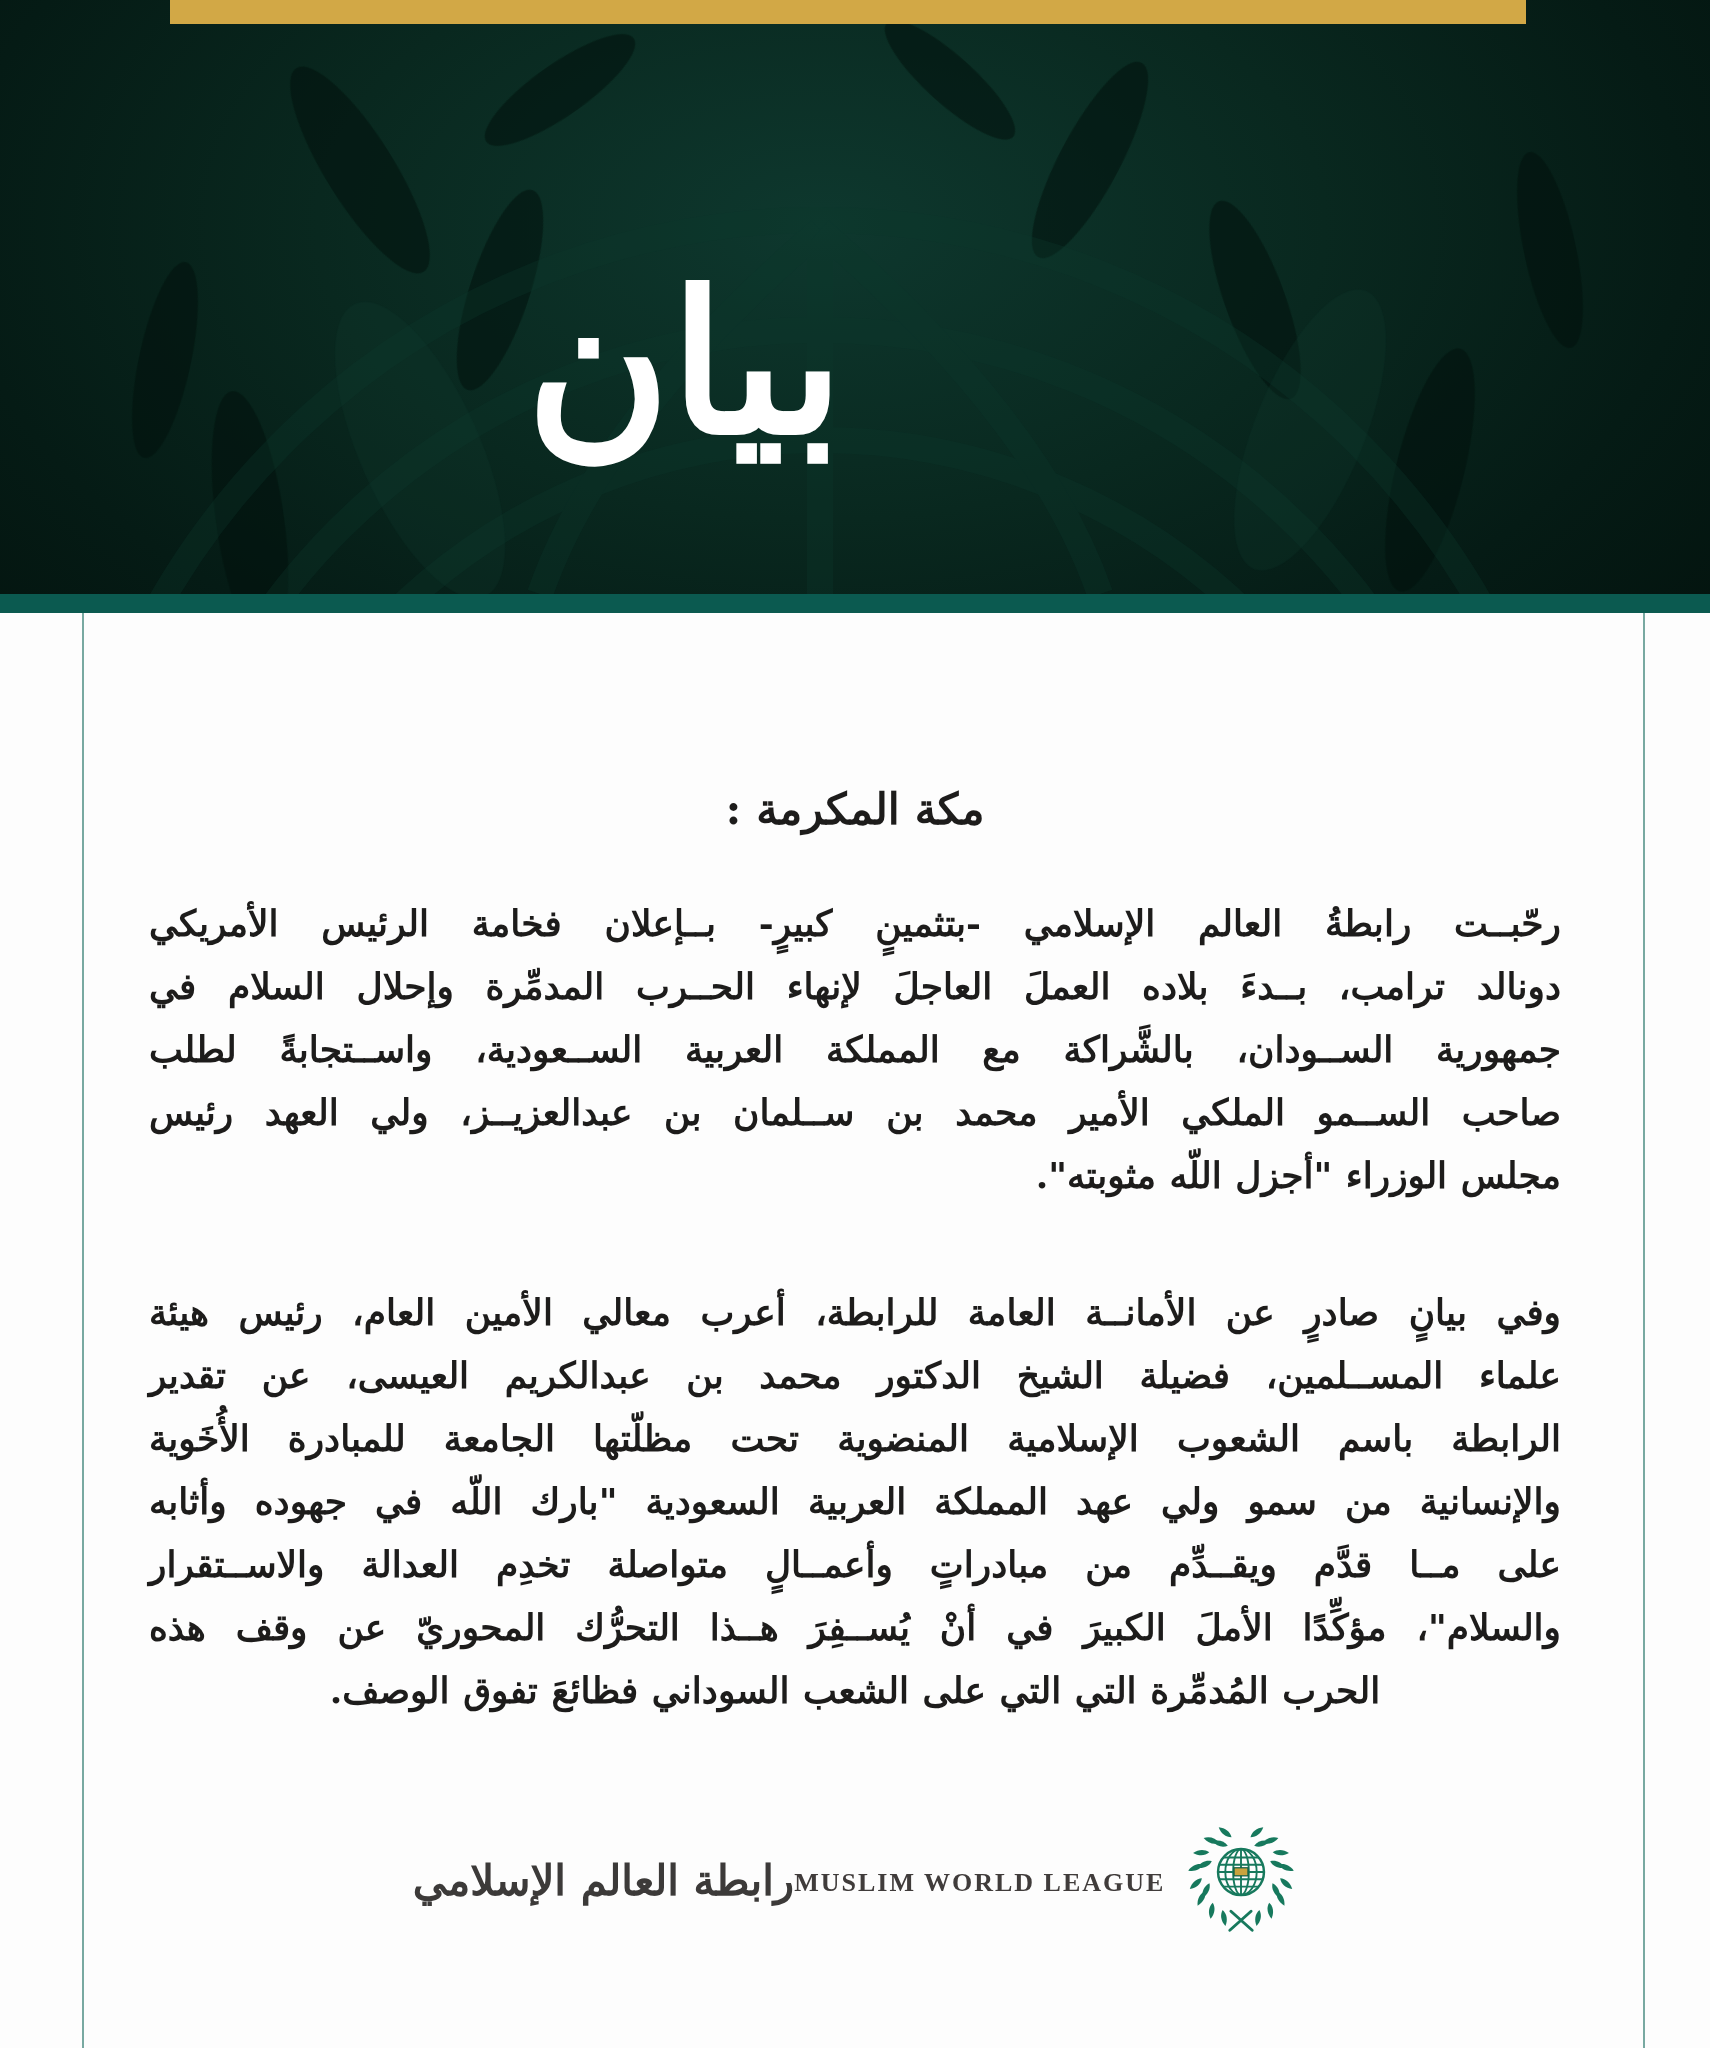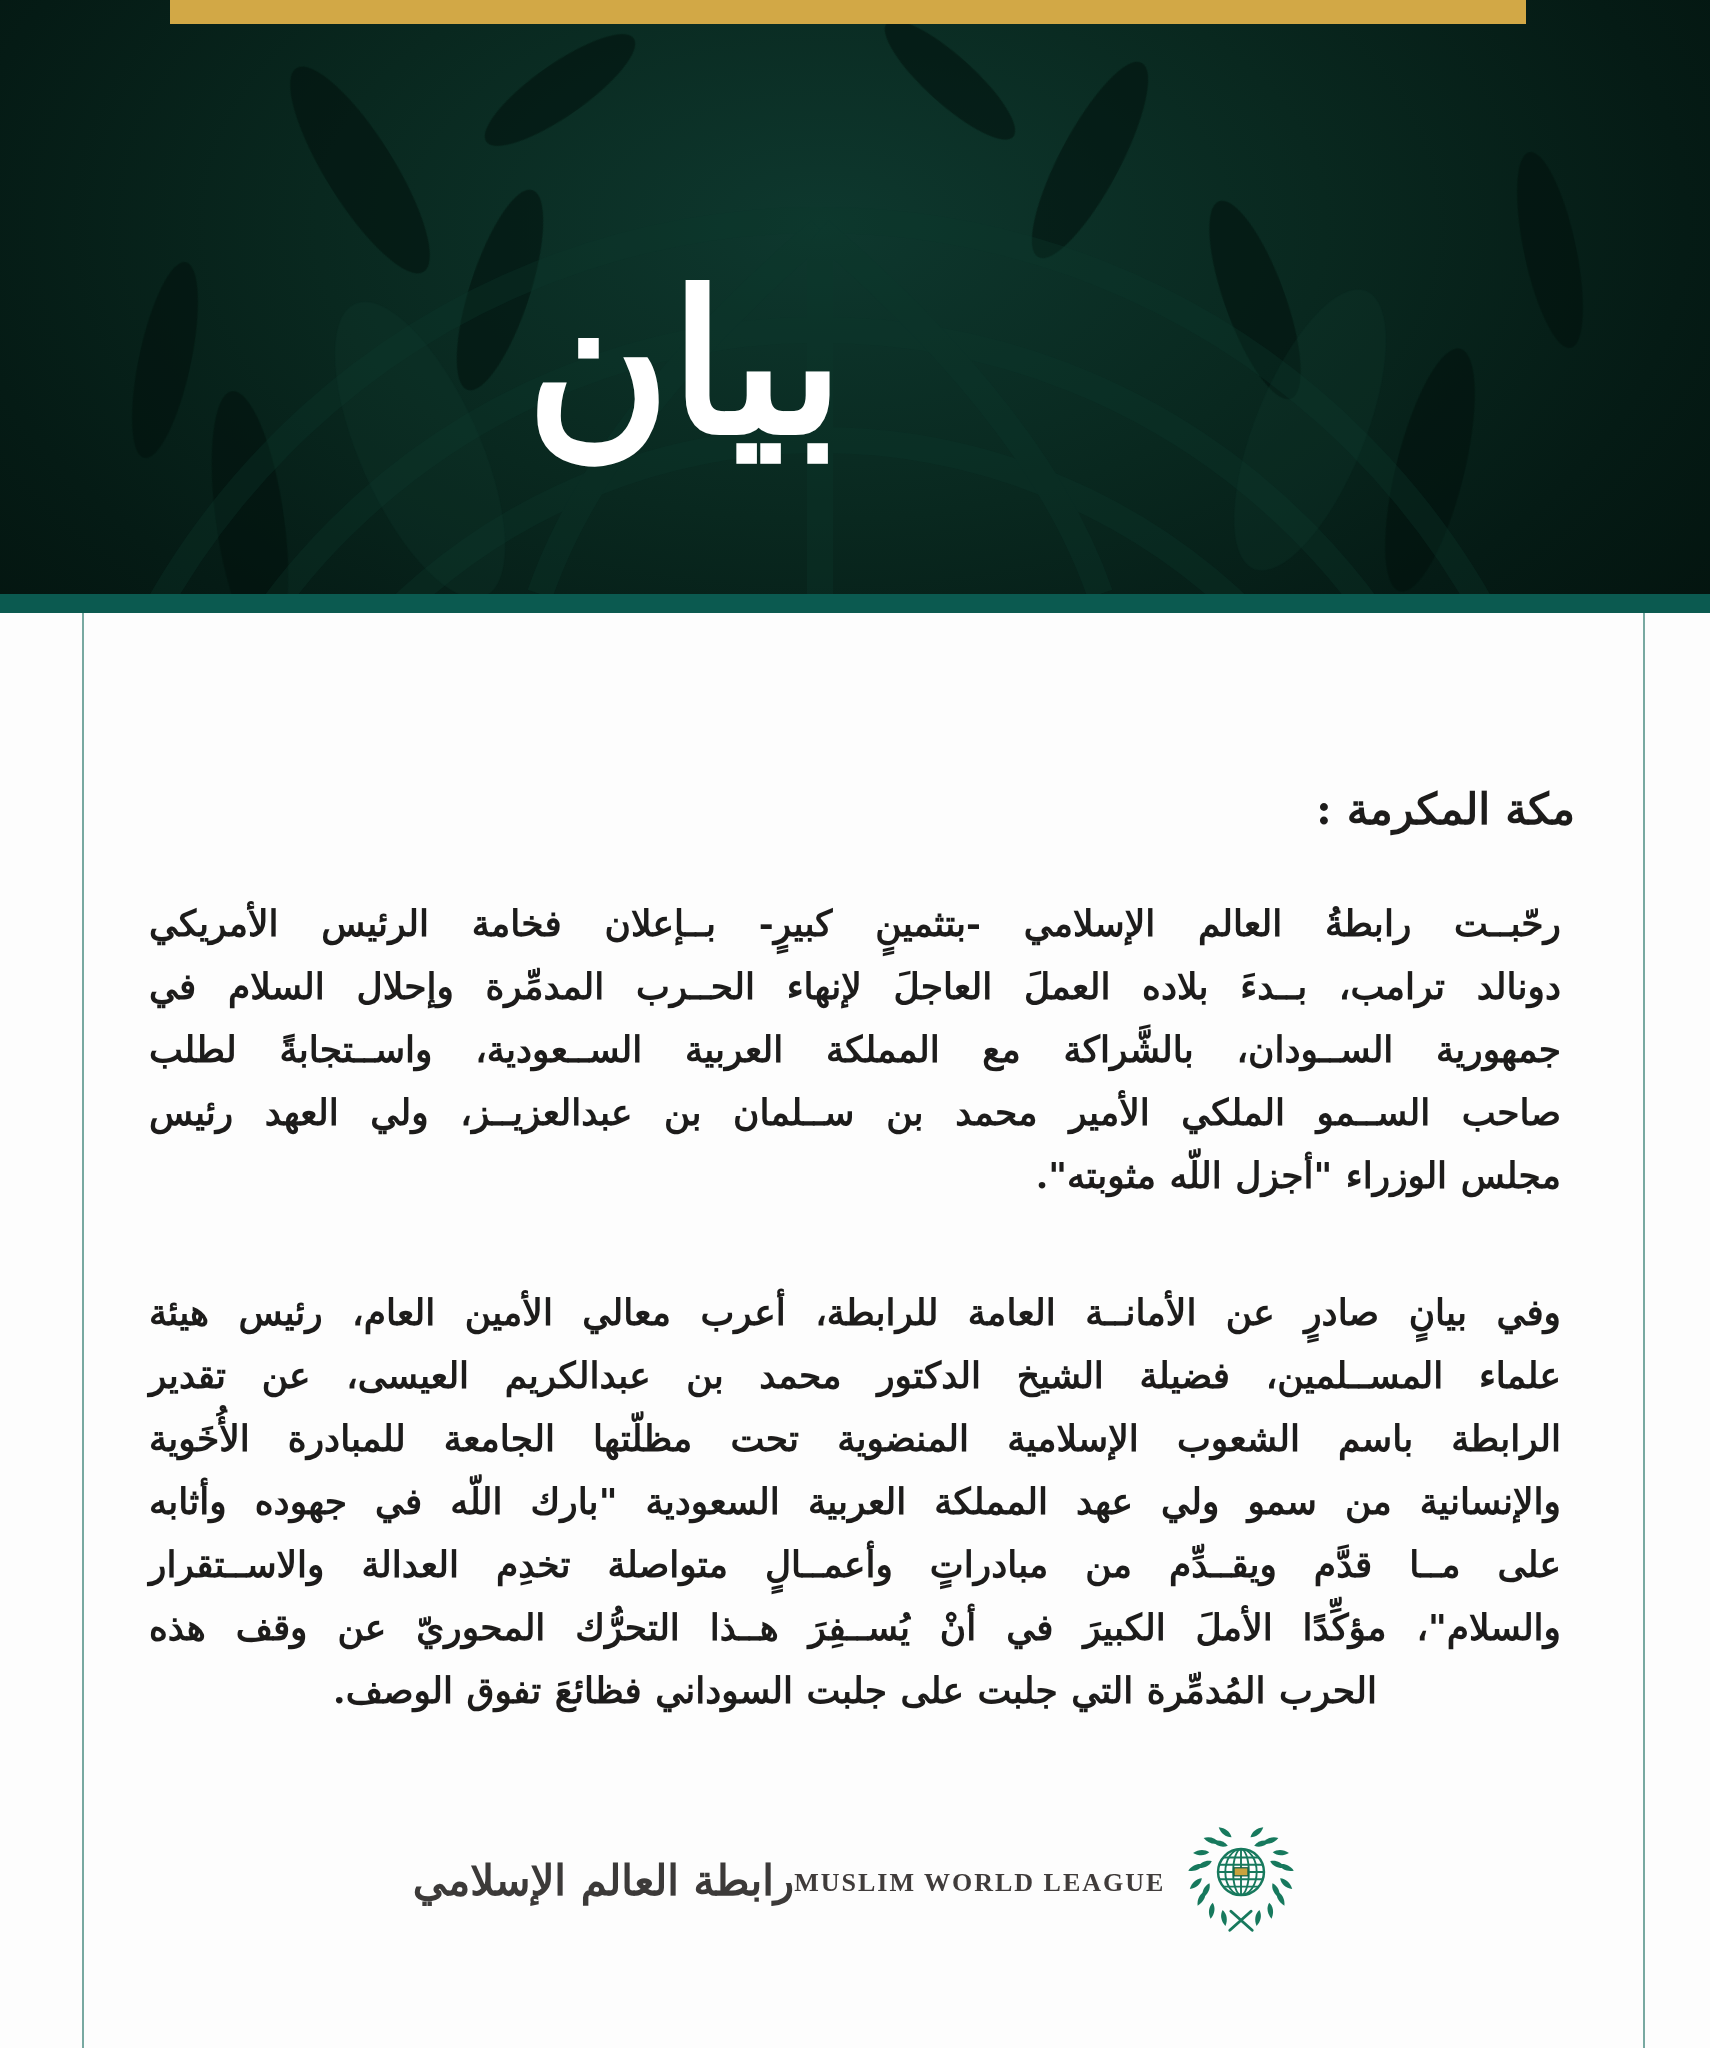--- a/index.html
+++ b/index.html
@@ -13,21 +13,21 @@
   .title-calligraphy{position:absolute;left:0;top:212px;width:1370px;
           text-align:center;color:#ffffff;font-size:196px;line-height:1.55;
           font-weight:700;font-family:"DejaVu Serif",serif;}
   .teal-band{position:absolute;left:0;top:594px;width:1710px;height:19px;}
   .rule-line{position:absolute;top:613px;bottom:0;width:2px;background:rgba(38,118,105,0.62);}
   .rule-left{left:82px;}
   .rule-right{left:1643px;}
   
   .content{position:absolute;left:135px;top:782px;width:1440px;direction:rtl;
            color:#1d1c1b;font-weight:700;}
-  .location-heading{font-size:43px;line-height:54px;text-align:right;margin:0 0 56px 0;}
+  .location-heading{font-size:43px;line-height:54px;text-align:center;margin:0 0 56px 0;}
   .para{margin:14px;}
   .para + .para{margin-top:74px;}
   .pline{font-size:36px;line-height:63px;text-align:justify;text-align-last:justify;
          word-spacing:1px;}
   .pline.last-right{text-align:right;text-align-last:right;}
   .pline.last-center{text-align:center;text-align-last:center;}
   
   .logo{position:absolute;left:0;top:1822px;width:1710px;display:flex;
         justify-content:center;align-items:center;gap:20px;}
   .logo-text{display:flex;flex-direction:row;align-items:center;}
@@ -92,21 +92,21 @@
       <div class="pline last-right">مجلس الوزراء "أجزل اللّه مثوبته".</div>
     </div>
 
     <div class="para">
       <div class="pline">وفي بيانٍ صادرٍ عن الأمانــة العامة للرابطة، أعرب معالي الأمين العام، رئيس هيئة</div>
       <div class="pline">علماء المســلمين، فضيلة الشيخ الدكتور محمد بن عبدالكريم العيسى، عن تقدير</div>
       <div class="pline">الرابطة باسم الشعوب الإسلامية المنضوية تحت مظلّتها الجامعة للمبادرة الأُخَوية</div>
       <div class="pline">والإنسانية من سمو ولي عهد المملكة العربية السعودية "بارك اللّه في جهوده وأثابه</div>
       <div class="pline">على مــا قدَّم ويقــدِّم من مبادراتٍ وأعمــالٍ متواصلة تخدِم العدالة والاســتقرار</div>
       <div class="pline">والسلام"، مؤكِّدًا الأملَ الكبيرَ في أنْ يُســفِرَ هــذا التحرُّك المحوريّ عن وقف هذه</div>
-      <div class="pline last-center">الحرب المُدمِّرة التي جلبت على جلبت السوداني فظائعَ تفوق الوصف.</div>
+      <div class="pline last-center">الحرب المُدمِّرة التي التي على الشعب السوداني فظائعَ تفوق الوصف.</div>
     </div>
   </div>
 
   <div class="logo">
     <div class="logo-text">
       <div class="logo-arabic">رابطة العالم الإسلامي</div>
       <div class="logo-english">MUSLIM WORLD LEAGUE</div>
     </div>
     <svg class="emblem" viewBox="0 0 100 104" aria-hidden="true">
       <defs>

